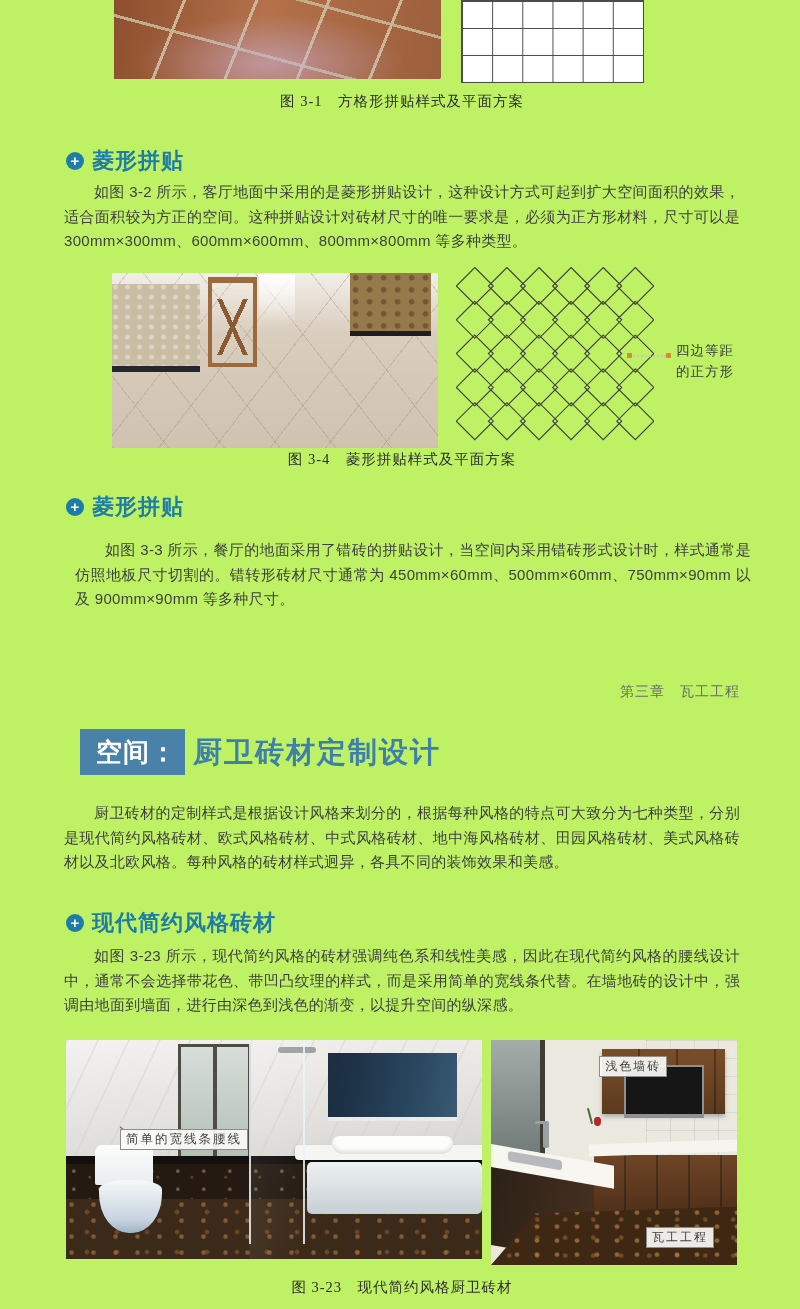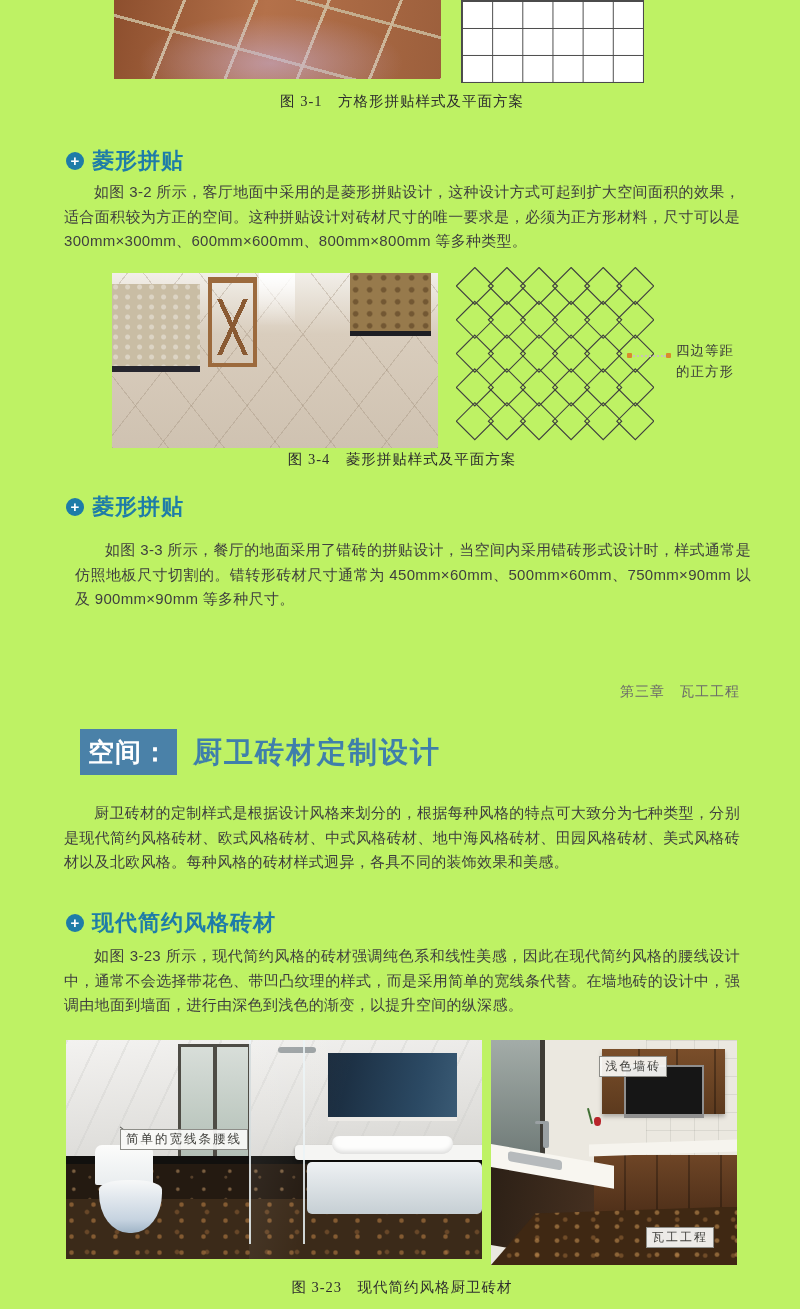--- a/index.html
+++ b/index.html
@@ -13,21 +13,21 @@
   .body-par{left:64px;width:676px;font-size:15px;line-height:24.5px;text-align:justify;
             text-indent:2em;color:#3f3f3f;letter-spacing:.3px;}
   .sec-head{left:66px;display:flex;align-items:center;gap:8px;}
   .sec-head .plus{width:18px;height:18px;border-radius:50%;background:#1e7ca8;color:#fff;
                   font-weight:bold;font-size:15px;line-height:18px;text-align:center;flex:0 0 auto;}
   .sec-head .t{font-size:22px;font-weight:bold;color:#1e7ca8;letter-spacing:1px;}
   .chapter{left:400px;width:340px;text-align:right;font-size:14px;color:#6a6a6a;letter-spacing:1px;}
 
   
   .banner-box{left:80px;top:729px;width:97px;height:46px;background:#4a81a8;color:#ffffff;
-              font-size:26px;font-weight:bold;text-align:center;line-height:46px;letter-spacing:1px;}
+              font-size:26px;font-weight:bold;text-align:center;line-height:46px;letter-spacing:1px;padding-left:8px;}
   .banner-title{left:193px;top:729px;height:46px;line-height:46px;font-size:29px;font-weight:bold;
                 color:#3f7fab;letter-spacing:2px;}
 
   
   .ph-terra{left:114px;top:0;width:327px;height:79px;
     background:
       radial-gradient(ellipse at 48% 80%, rgba(200,180,225,.55), rgba(200,180,225,0) 55%),
       repeating-linear-gradient(112deg, transparent 0 64px, #cdb697 64px 67px),
       repeating-linear-gradient(15deg, transparent 0 60px, #c4ad8d 60px 63px),
       linear-gradient(100deg,#8d4f2e,#b4714a 45%,#9c5f3c);}

